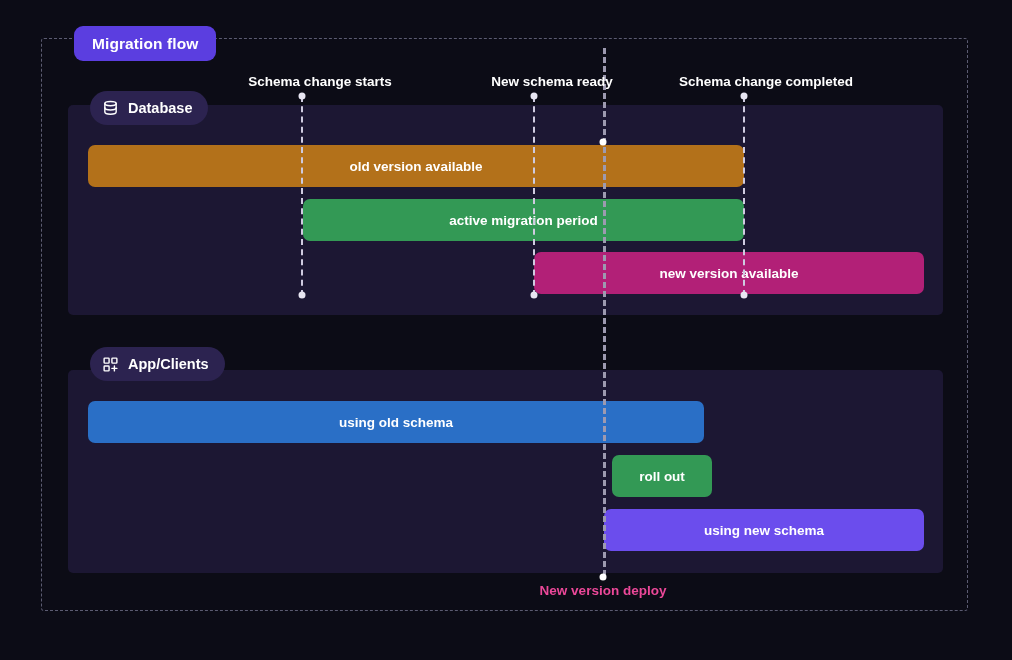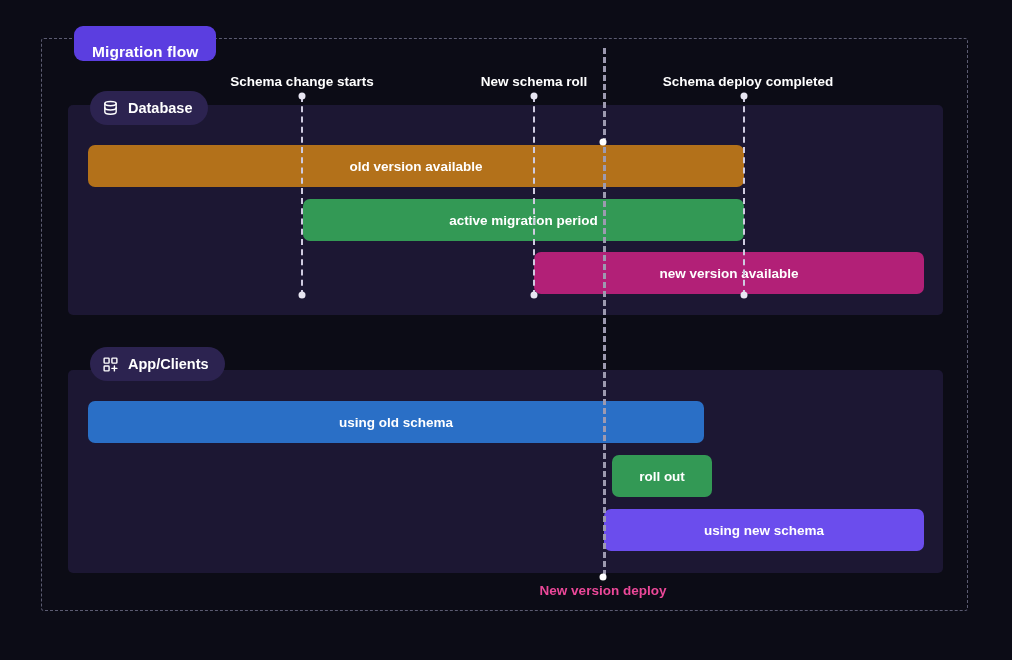--- a/index.html
+++ b/index.html
@@ -20,21 +20,21 @@
     border:1.5px dashed #5c5c72;
     border-radius:3px;
   }
 
   
   .flow-badge {
     position:absolute;
     left:74px; top:26px;
     height:35px;
     padding:0 18px;
-    display:flex; align-items:flex-end;
+    display:flex; align-items:center;
     background:#5b3ee0;
     border-radius:9px;
     color:#fff;
     font-size:15.5px;
     font-weight:700;
     letter-spacing:.1px;
     z-index:40;
     white-space:nowrap;
   }
 
@@ -68,20 +68,21 @@
   
   .milestone-label {
     position:absolute;
     top:74px;
     transform:translateX(-50%);
     color:#ffffff;
     font-size:13.5px;
     font-weight:700;
     white-space:nowrap;
     z-index:25;
+    margin-left:18px;
   }
 
   
   .milestone-line {
     position:absolute;
     width:2px;
     border-left:2px dashed #cfcbe0;
     z-index:20;
     transform:translateX(-1px);
   }
@@ -162,26 +163,26 @@
       </svg>
     </span>
     <span>App/Clients</span>
   </div>
 
   <div class="milestone-label" style="left:302px">Schema change starts</div>
   <div class="milestone-dot" style="left:302px; top:96px"></div>
   <div class="milestone-line" style="left:302px; top:96px; height:200px"></div>
   <div class="milestone-dot" style="left:302px; top:295px"></div>
 
-  <div class="milestone-label" style="left:534px">New schema roll</div>
+  <div class="milestone-label" style="left:534px">New schema ready</div>
   <div class="milestone-dot" style="left:534px; top:96px"></div>
   <div class="milestone-line" style="left:534px; top:96px; height:200px"></div>
   <div class="milestone-dot" style="left:534px; top:295px"></div>
 
-  <div class="milestone-label" style="left:748px">Schema deploy completed</div>
+  <div class="milestone-label" style="left:748px">Schema change completed</div>
   <div class="milestone-dot" style="left:744px; top:96px"></div>
   <div class="milestone-line" style="left:744px; top:96px; height:200px"></div>
   <div class="milestone-dot" style="left:744px; top:295px"></div>
 
   <div class="deploy-line"></div>
   <div class="milestone-dot" style="left:603px; top:142px; background:#ffffff"></div>
   <div class="milestone-dot" style="left:603px; top:577px; background:#ffffff"></div>
   <div class="deploy-label">New version deploy</div>
 
   <div class="bar" style="left:88px;  top:145px; width:656px; height:42px; background:#b3711a">

